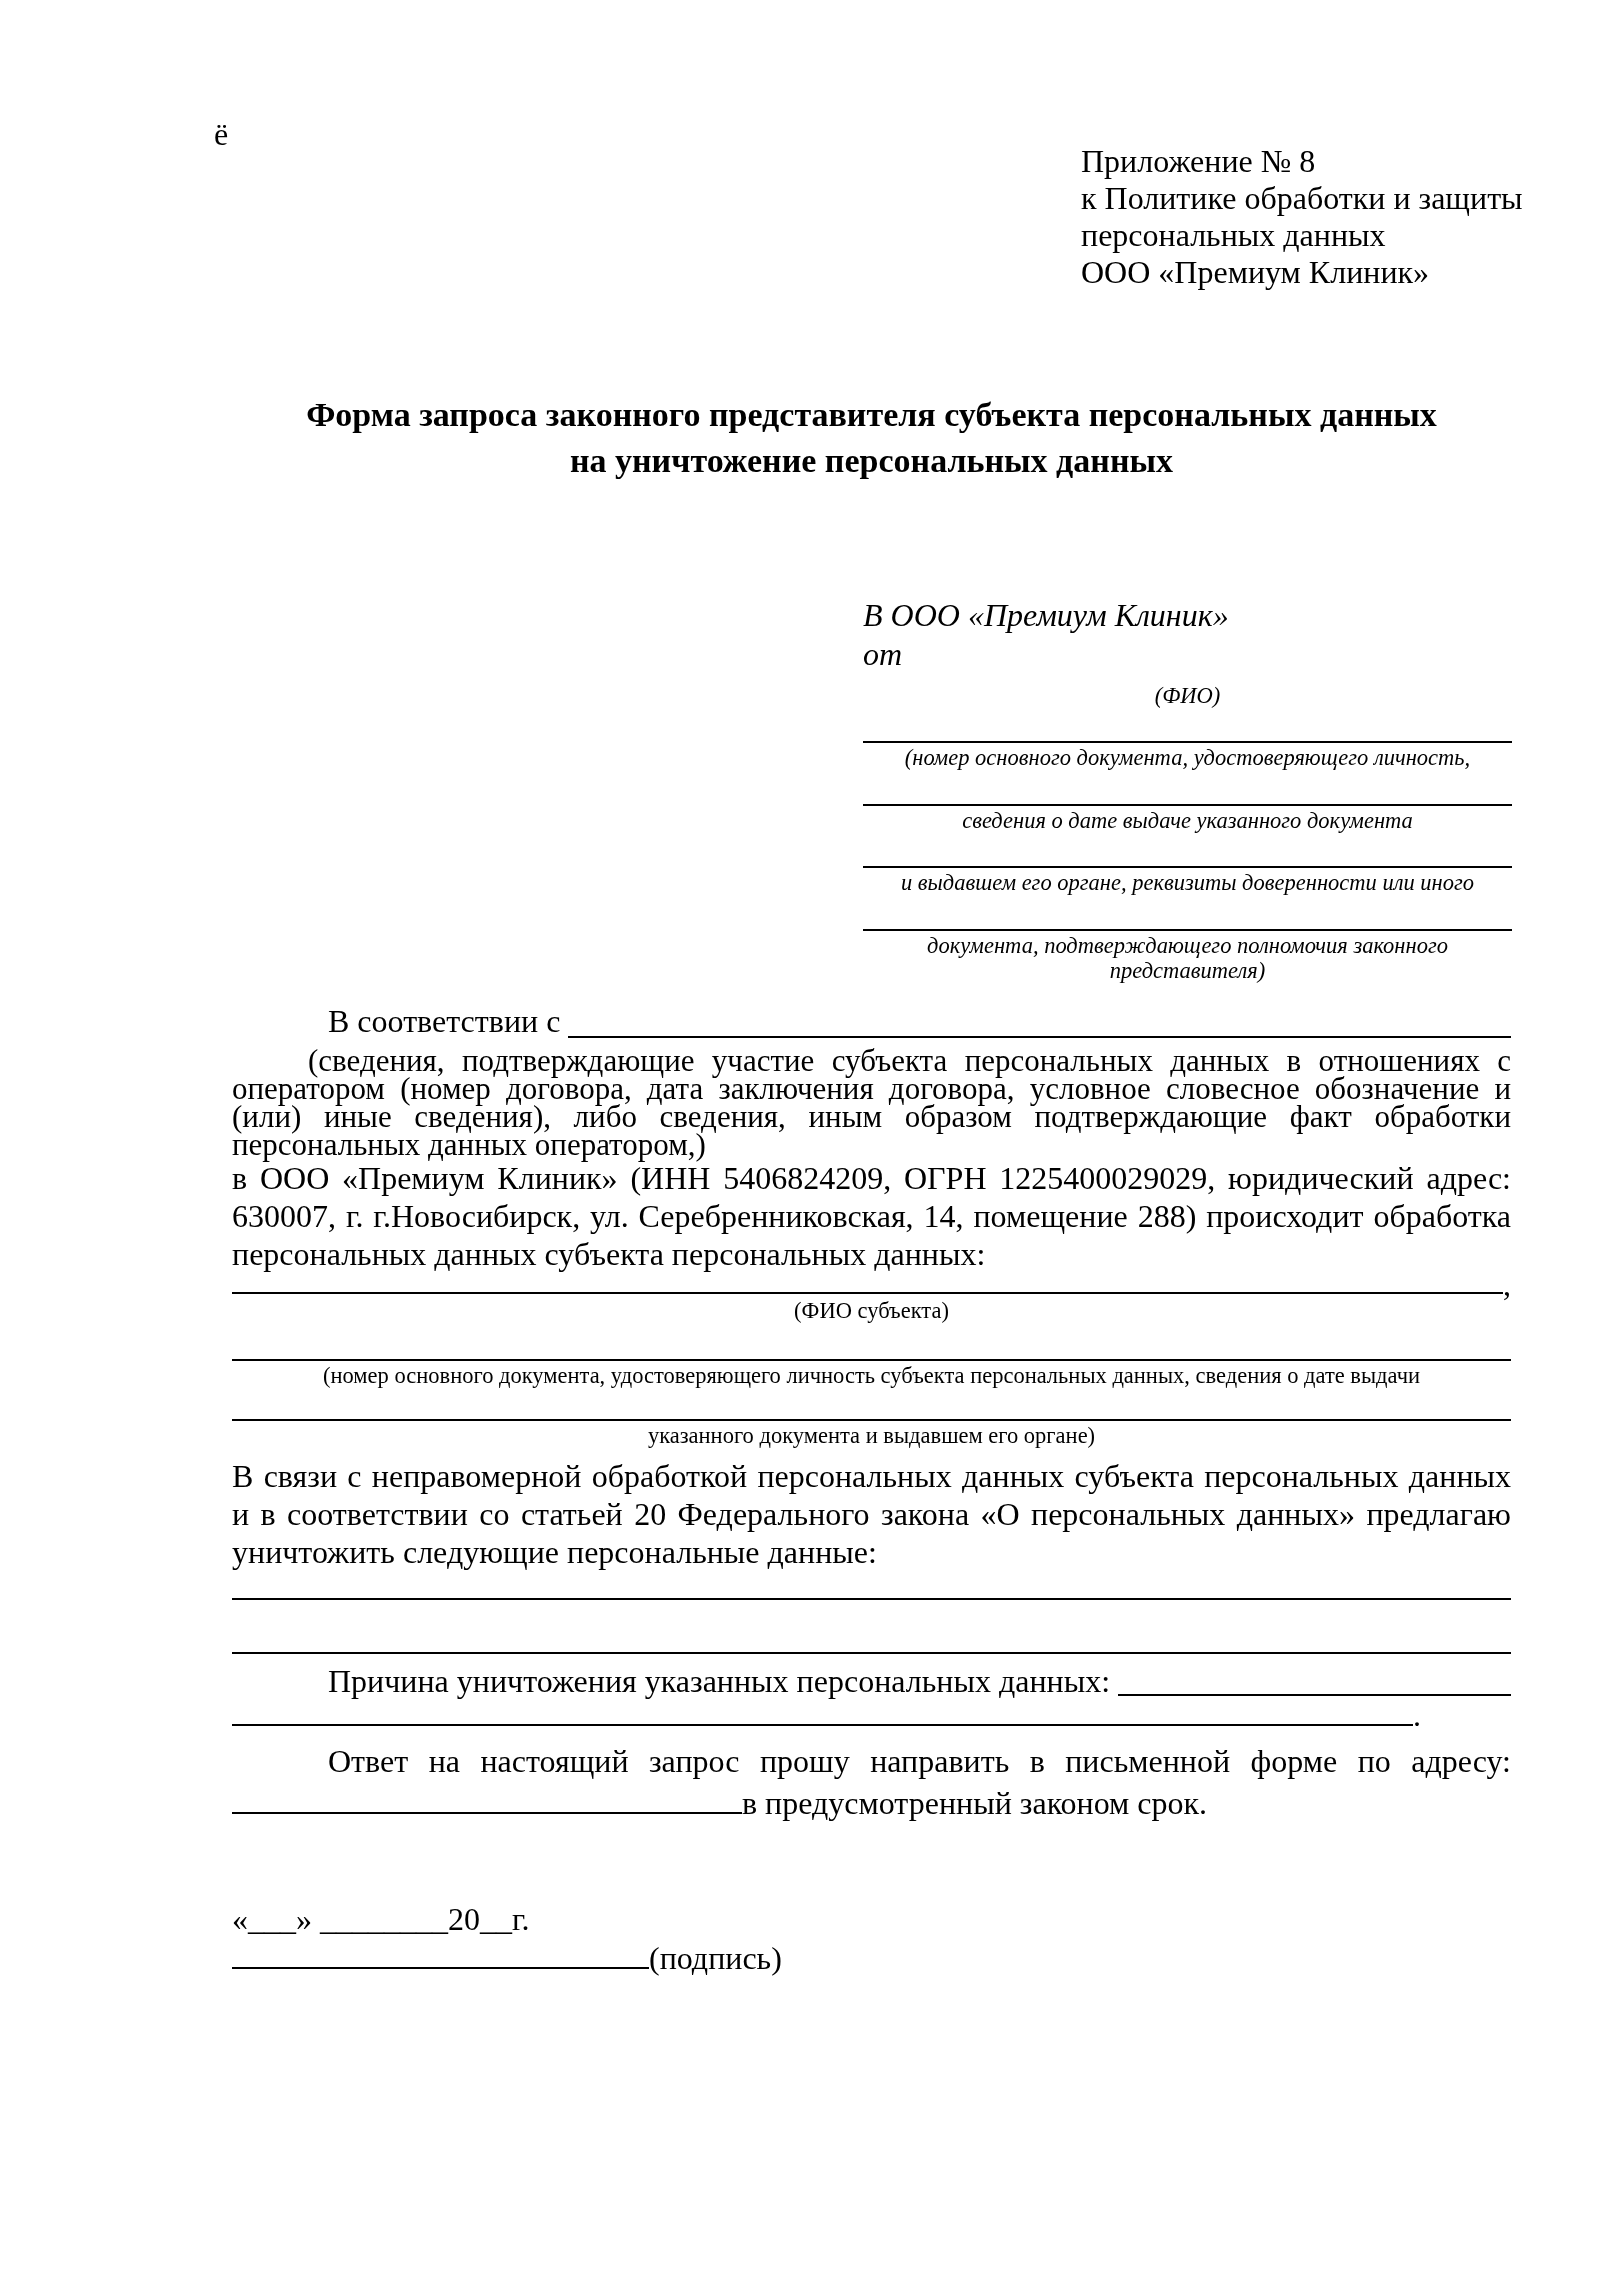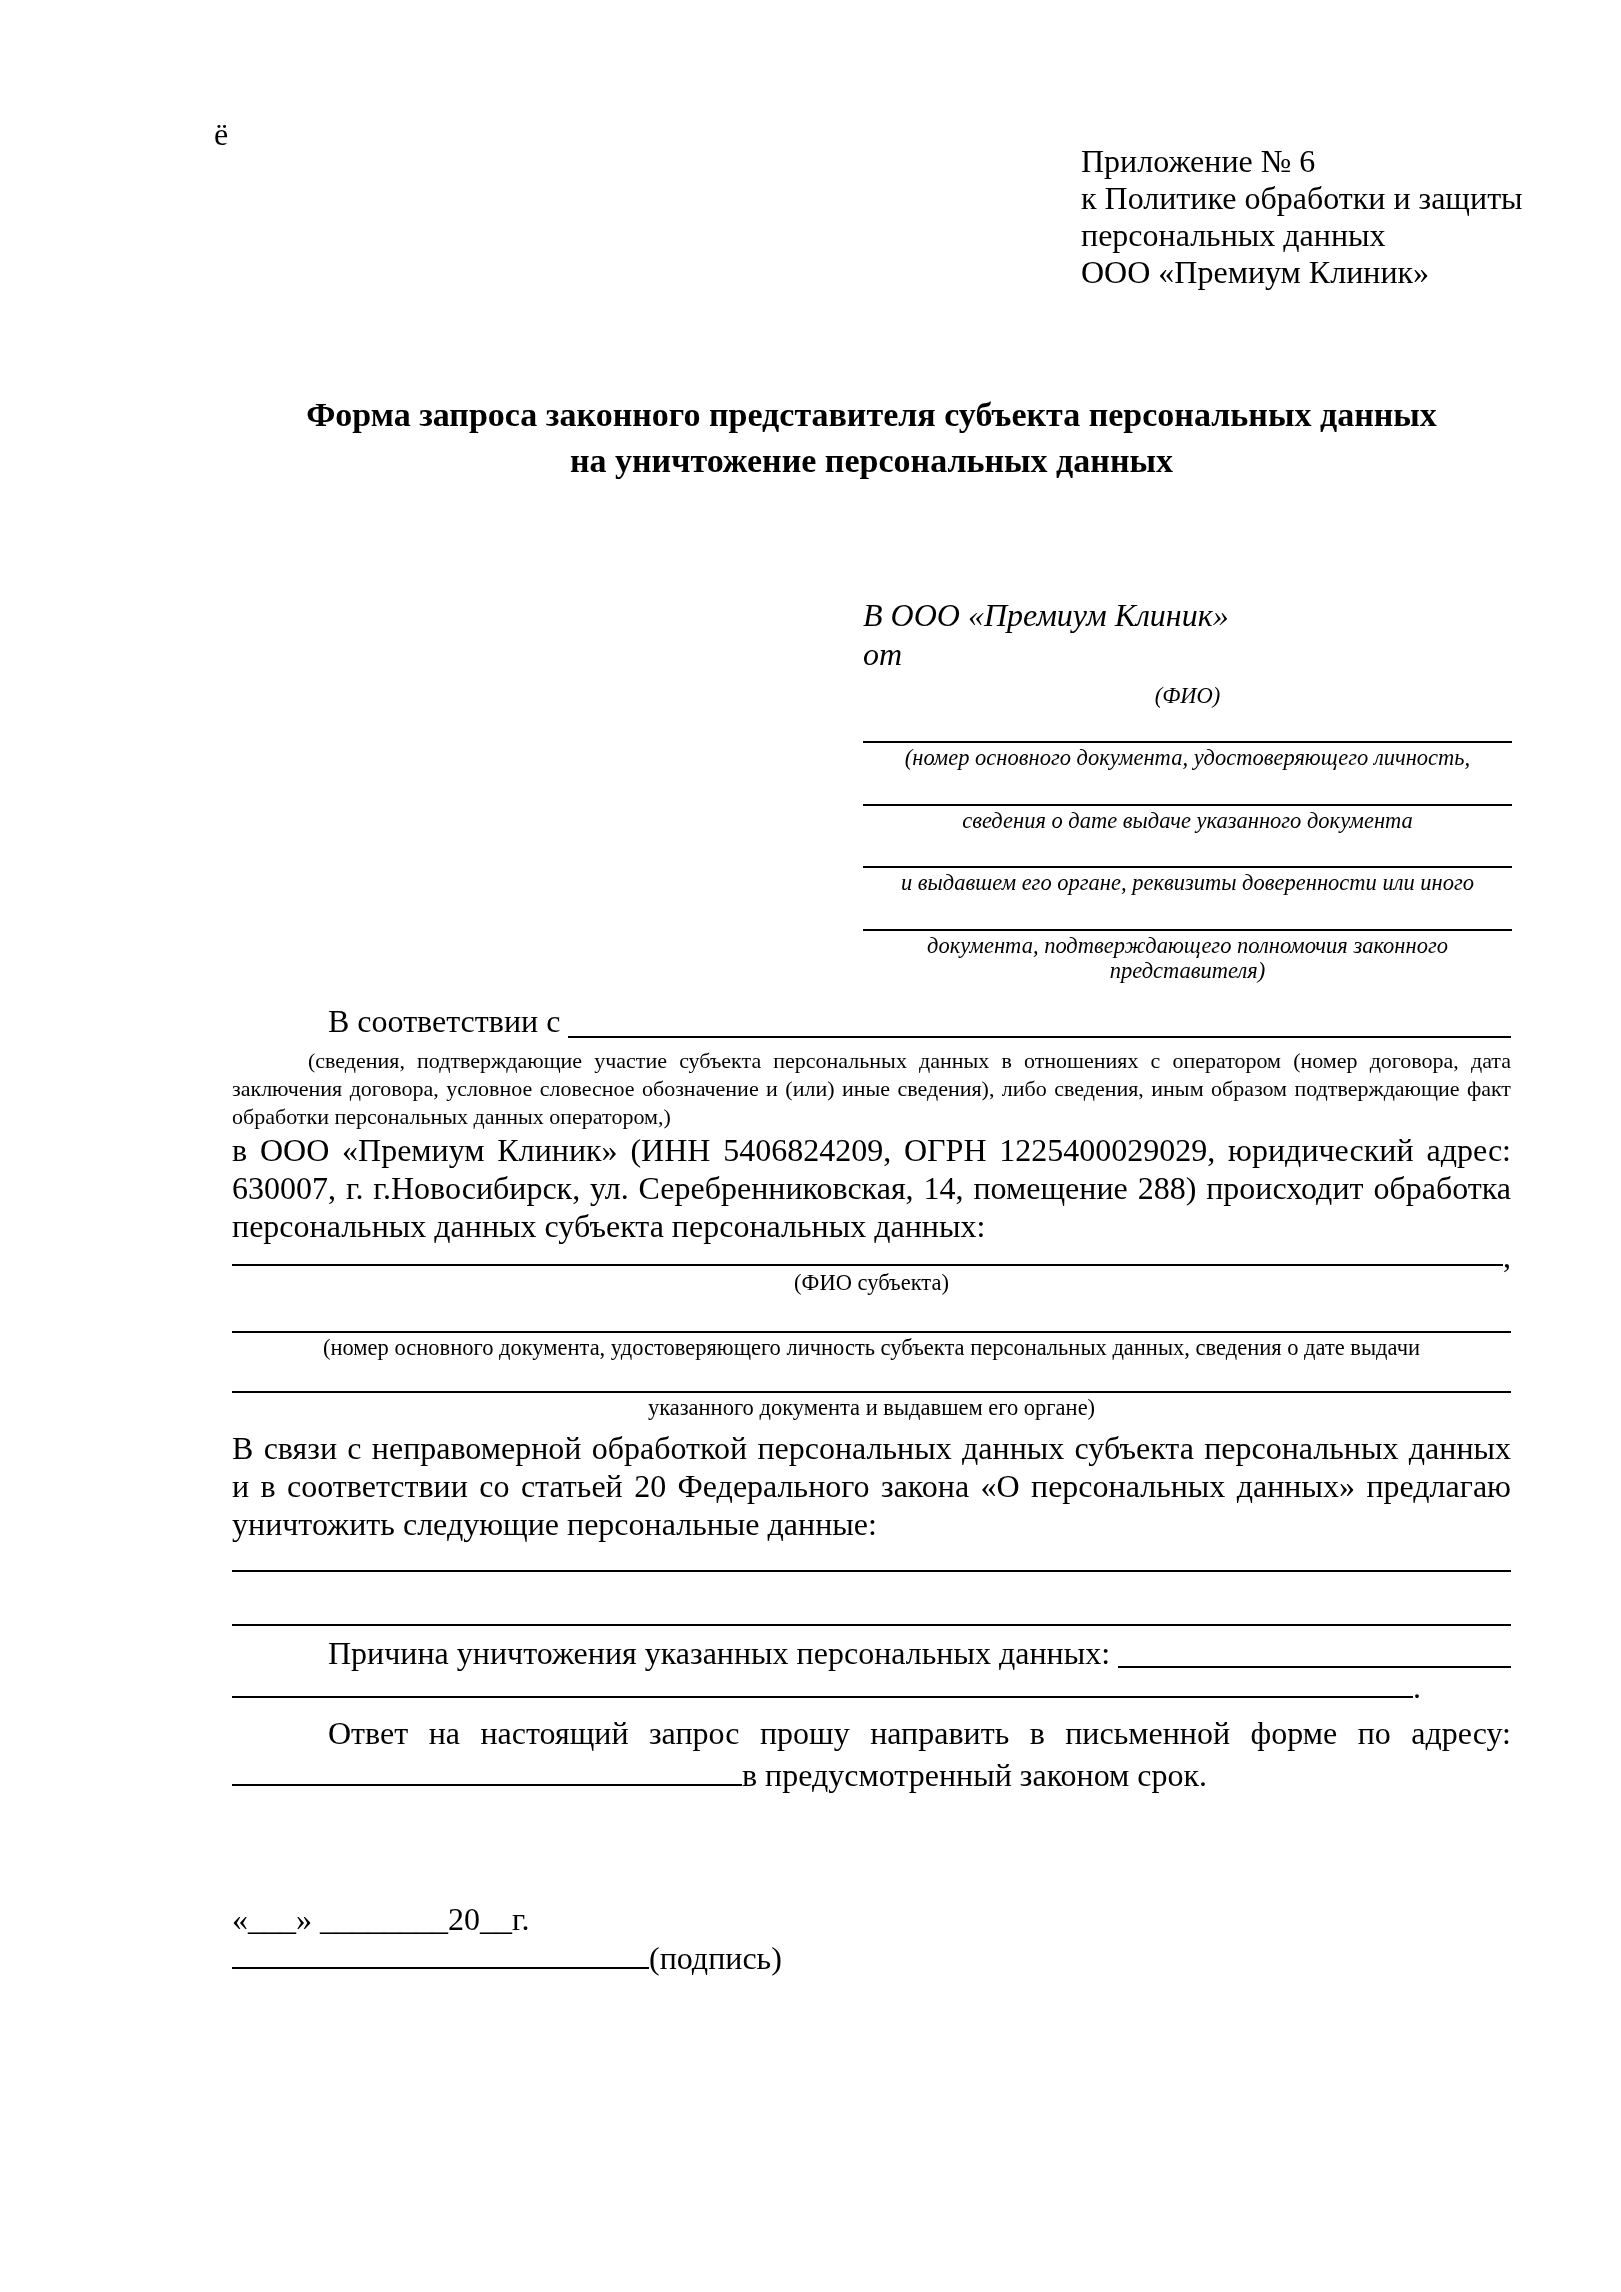--- a/index.html
+++ b/index.html
@@ -22,21 +22,21 @@
   .flexline { display:flex; align-items:flex-start;flex-direction:column; }
   .fill { flex:1 1 auto; border-bottom:2.9px solid #000; margin-bottom:4.9px; margin-left:7.8px; }
   .small-caption { font-size:22.5px; line-height:25.5px; text-align:center; }
   .rule { border-bottom:2.9px solid #000; height:0; }
   .addressee .rule { margin-top:33px; }
   .addressee .small-caption { margin-top:2px; }
 
   .main { position:absolute; left:232px; top:1002px; width:1279px; font-size:32px; line-height:38px; }
   .accord-line { display:flex; align-items:stretch; height:41px; padding-left:96px; }
   .accord-line .lbl { white-space:nowrap;text-align:right; }
-  .accord-caption { margin-top:3.9px; font-size:22px; line-height:28px; text-align:justify; text-indent:76px; }
+  .accord-caption { margin-top:3.9px; font-size:31px; line-height:28px; text-align:justify; text-indent:76px; }
   .par-justify { text-align:justify; }
   .comma-row { display:flex; align-items:stretch; height:23.5px; }
   .comma-row .fill { margin-left:0; margin-bottom:2px; }
   .comma-row .tail { line-height:23.5px; }
   .main .center-cap { margin-top:2px; }
   .rule-a { margin-top:35px; }
   .rule-b { margin-top:31px; }
   .rule-c { margin-top:27.4px; }
   .rule-d { margin-top:52px; }
   .unlawful { margin-top:7.8px; }
@@ -51,21 +51,21 @@
   .sign-part { white-space:nowrap; }
 </style>
 </head>
 <body>
 
 <div class="page">
 
   <span class="yo">ё</span>
 
   <div class="appendix">
-    <div>Приложение № 6</div>
+    <div>Приложение № 8</div>
     <div>к Политике обработки и защиты</div>
     <div>персональных данных</div>
     <div>ООО «Премиум Клиник»</div>
   </div>
 
   <div class="title">
     <div>Форма запроса законного представителя субъекта персональных данных</div>
     <div>на уничтожение персональных данных</div>
   </div>
 

